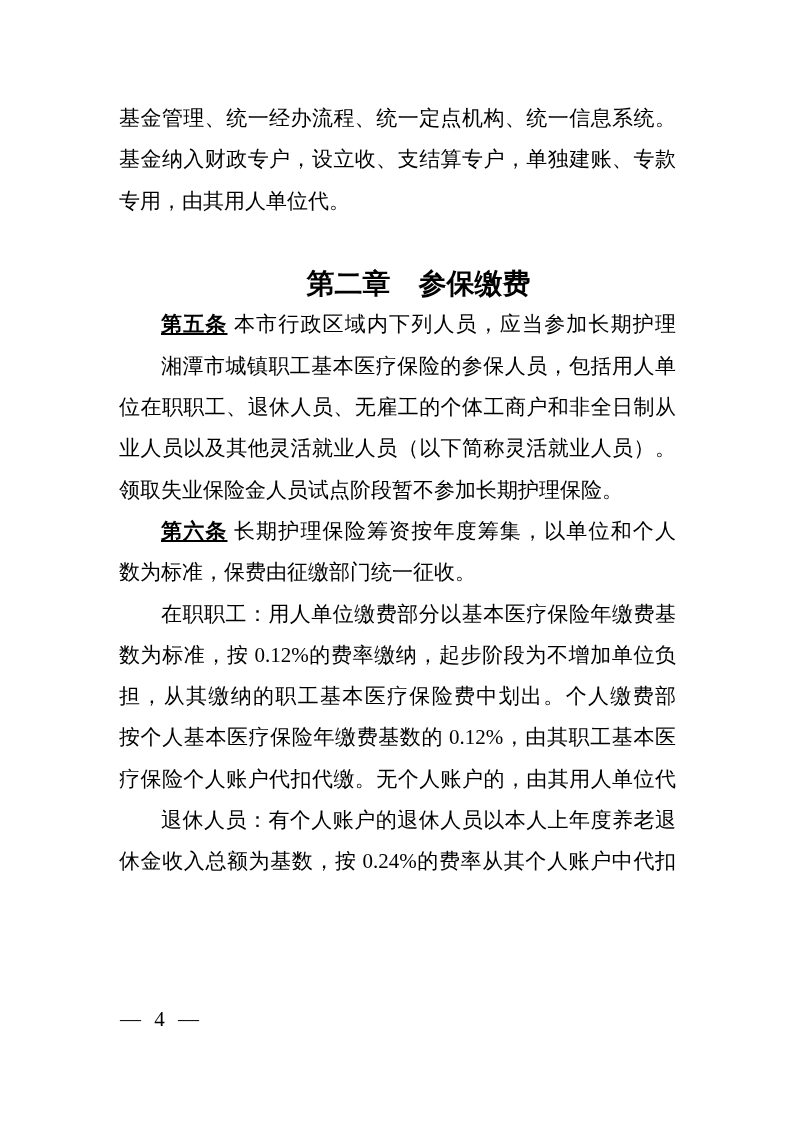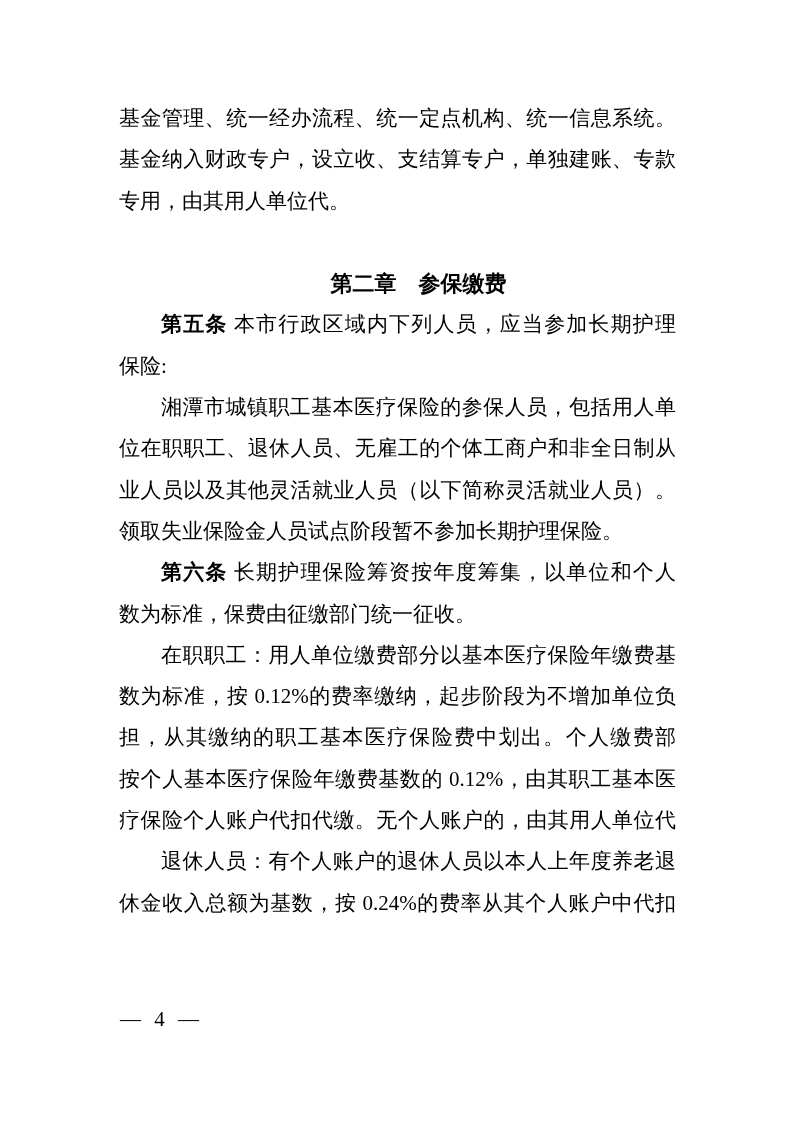--- a/index.html
+++ b/index.html
@@ -40,24 +40,25 @@
     text-indent: 42px;
   }
   .chapter-heading {
     display: block;
     height: 41.3px;
     margin-top: 41.3px;
     overflow: hidden;
     text-align: center;
     text-indent: 42px; 
     font-weight: bold;
-    font-size: 22px;
+    font-size: 28px;
   }
   .article-label {
     font-weight: bold;
+    text-decoration: underline;
   }
   .page-number {
     position: absolute;
     left: 120px;
     top: 1009px;
     font-size: 21px;
     line-height: 21px;
     letter-spacing: 4px;
     white-space: pre;
   }
@@ -72,21 +73,20 @@
     <div>
       <span class="text-line stretch">基金管理、统一经办流程、统一定点机构、统一信息系统。</span>
       <span class="text-line stretch">基金纳入财政专户，设立收、支结算专户，单独建账、专款</span>
       <span class="text-line">专用，由其用人单位代。</span>
     </div>
 
     <h2 class="chapter-heading">第二章　参保缴费</h2>
 
     <div>
       <span class="text-line stretch indent"><b class="article-label">第五条</b><span> 本市行政区域内下列人员，应当参加长期护理</span></span>
-      <span class="text-line">保险:</span>
     </div>
 
     <div>
       <span class="text-line stretch indent">湘潭市城镇职工基本医疗保险的参保人员，包括用人单</span>
       <span class="text-line stretch">位在职职工、退休人员、无雇工的个体工商户和非全日制从</span>
       <span class="text-line stretch">业人员以及其他灵活就业人员（以下简称灵活就业人员）。</span>
       <span class="text-line">领取失业保险金人员试点阶段暂不参加长期护理保险。</span>
     </div>
 
     <div>

